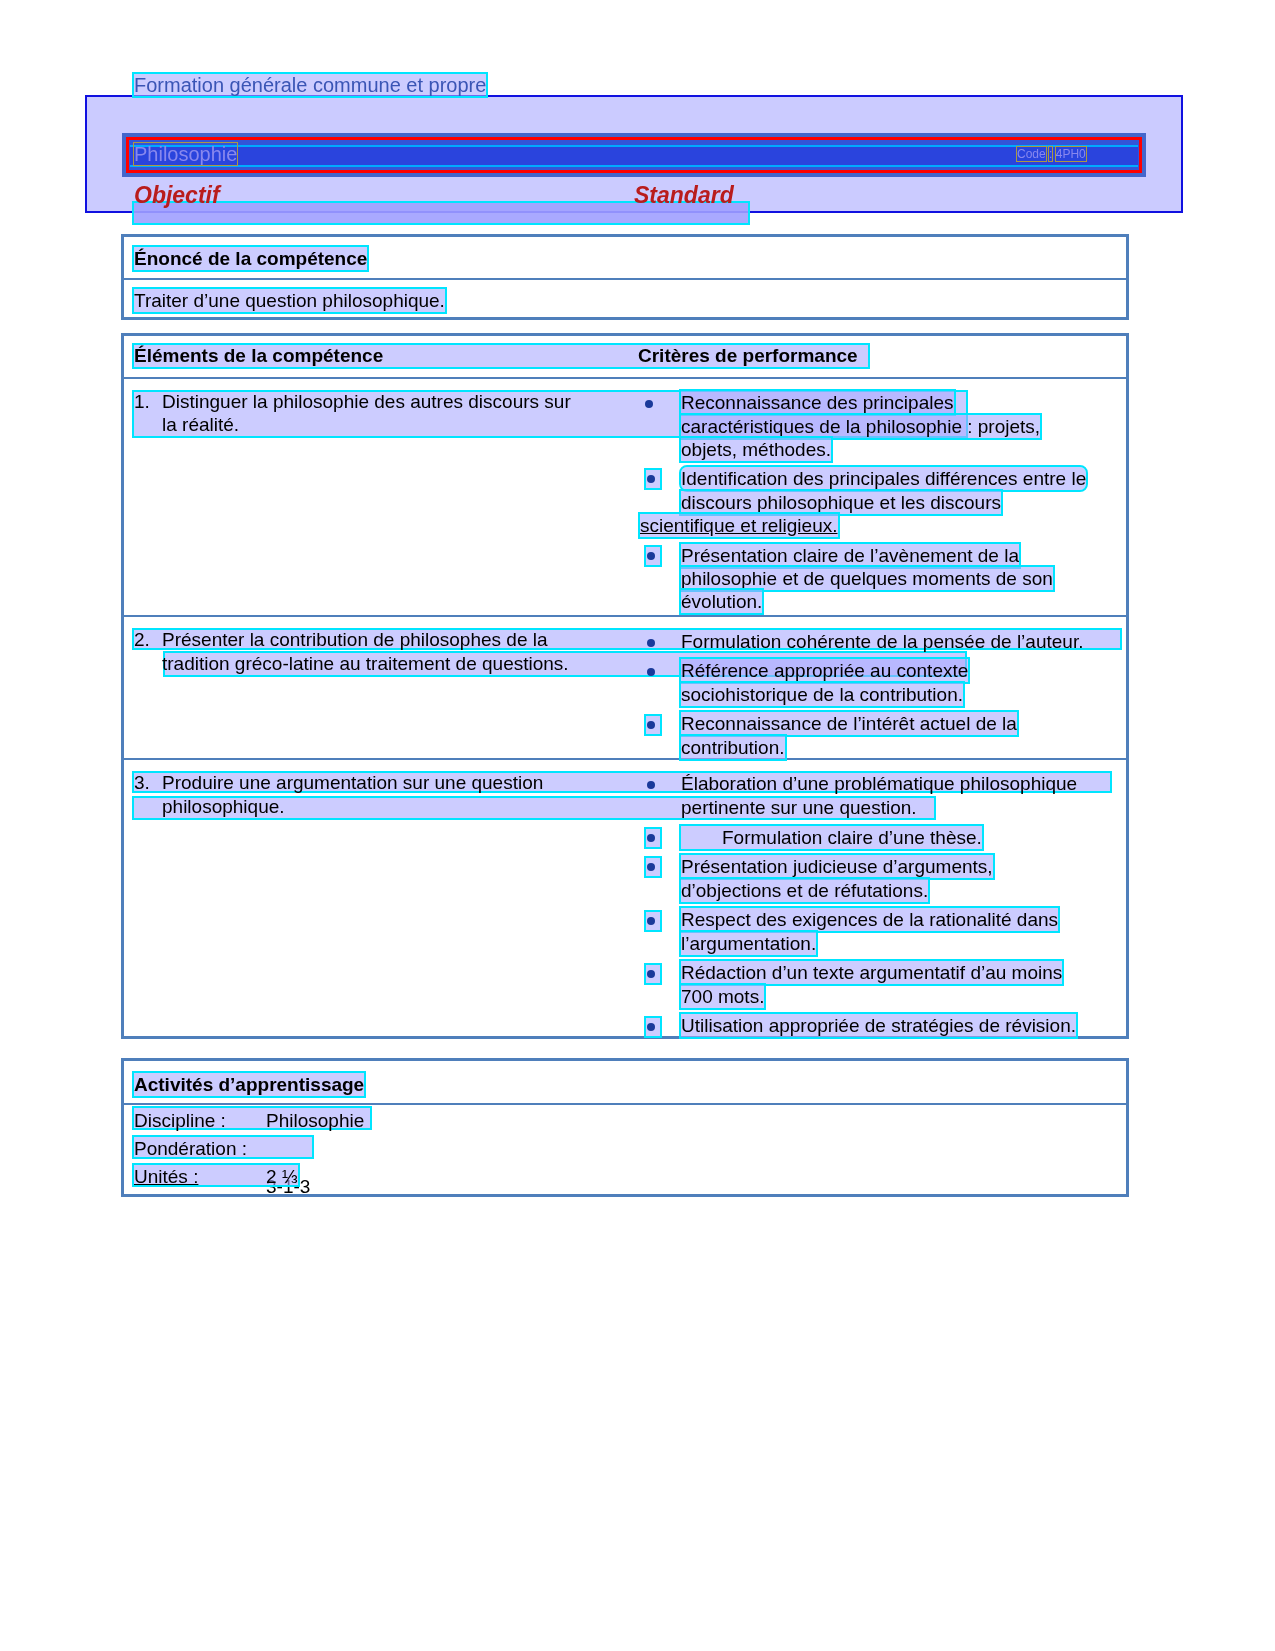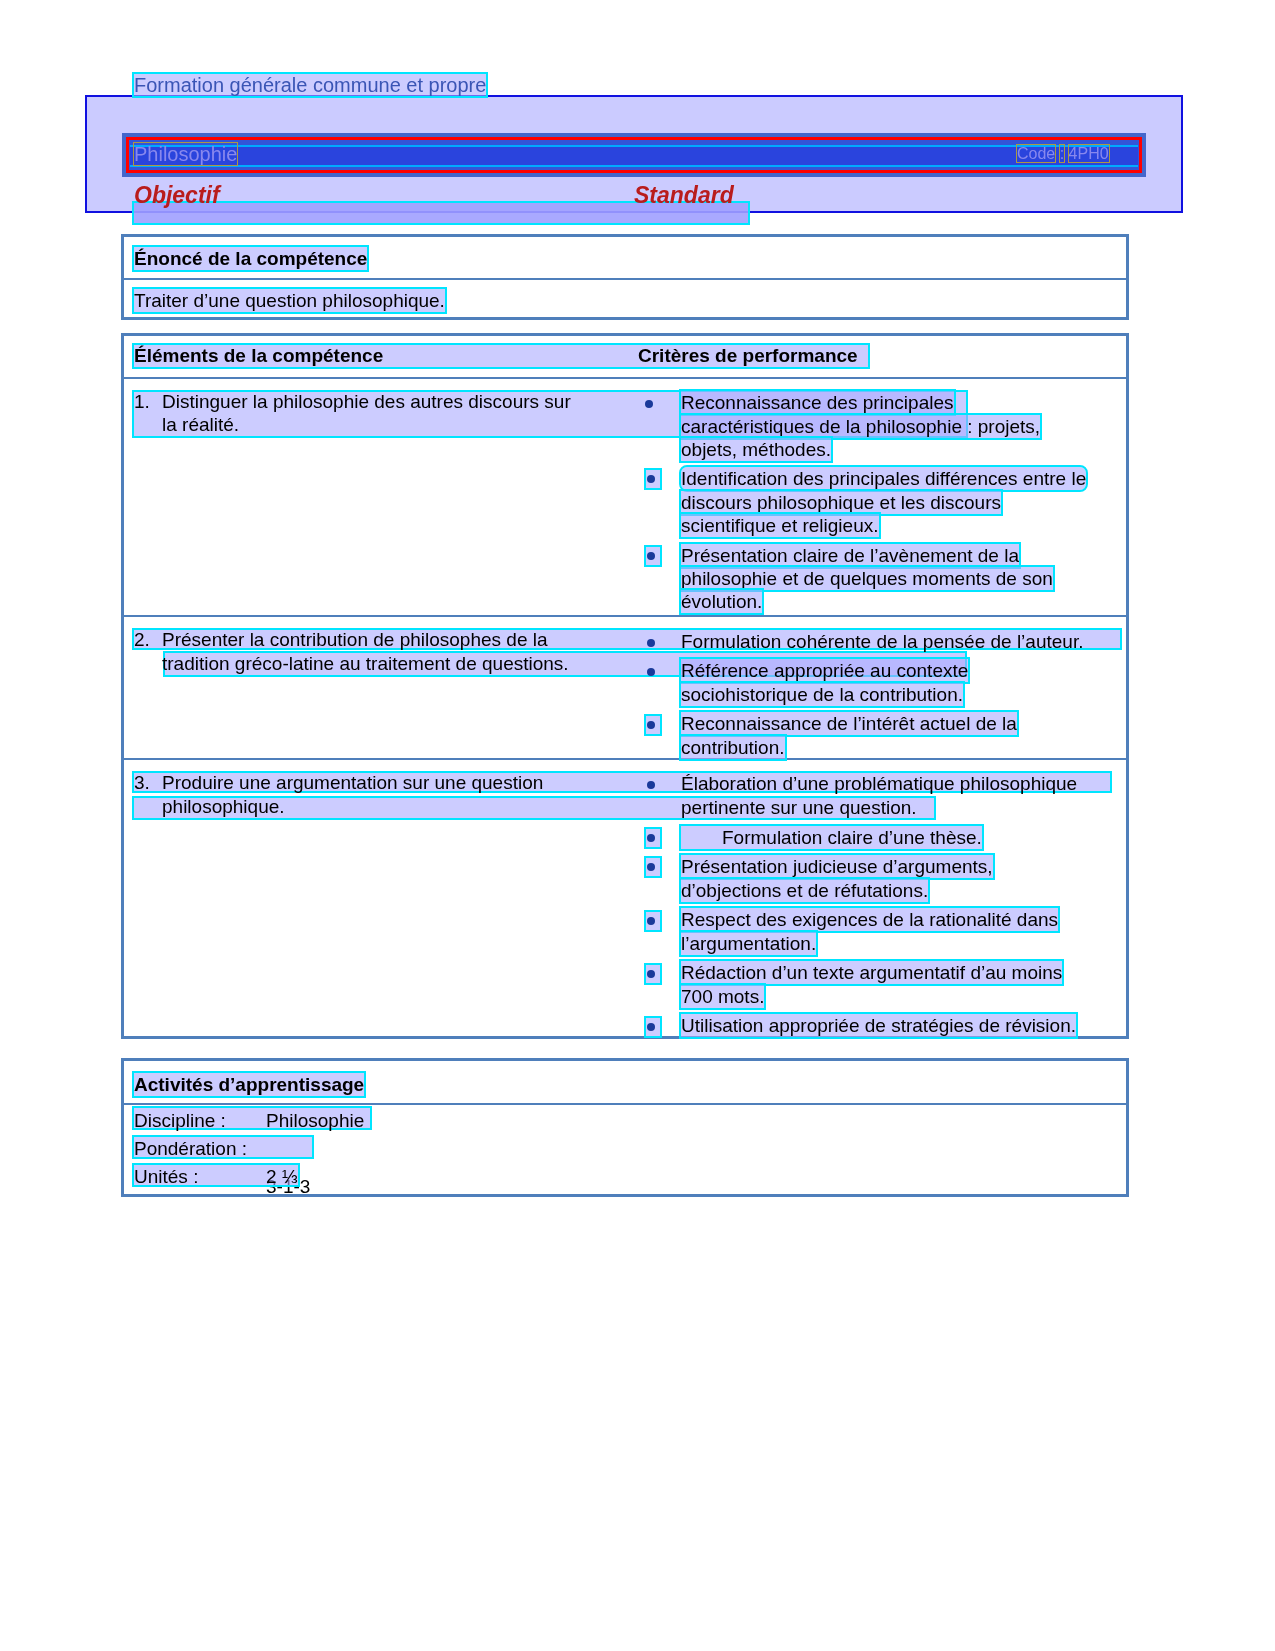--- a/index.html
+++ b/index.html
@@ -7,21 +7,21 @@
          font-family: "Liberation Sans", sans-serif; color: #000; }
   .abs { position: absolute; }
   .hl { background: rgba(170,170,255,0.6); outline: 2px solid #00e5ff; }
   .topline { left: 134px; top: 74px; font-size: 20px; color: #3a55b5; line-height: 22px; }
   .band { left: 85px; top: 95px; width: 1098px; height: 118px; background: rgba(200,200,255,0.95);
           border: 2px solid #1010e0; box-sizing: border-box; }
   .titlebar { left: 122px; top: 133px; width: 1024px; height: 44px; background: #4466cc; box-sizing: border-box; }
   .titlebar-inner { left: 126px; top: 137px; width: 1016px; height: 36px; border: 3px solid #ff0000; box-sizing: border-box; background: #3355d8; }
   .titlebar-strip { left: 130px; top: 145px; width: 1008px; height: 18px; background: #2a44dd; border-top: 2px solid #00aaff; border-bottom: 2px solid #00aaff; }
   .title-left { left: 134px; top: 143px; font-size: 20px; color: #8888ee; outline: 1px solid #aa9944; line-height: 22px; }
-  .title-right { left: 1017px; top: 143px; font-size: 16px; color: #8888ee; line-height: 22px; }
+  .title-right { left: 1017px; top: 143px; font-size: 12px; color: #8888ee; line-height: 22px; }
   .title-right span { outline: 1px solid #aa9944; }
   .obj { top: 183px; font-size: 23px; font-weight: bold; font-style: italic; color: #b91c1c; line-height: 24px; }
   .obj-strip { left: 134px; top: 203px; width: 614px; height: 20px; background: rgba(160,160,255,0.9); outline: 2px solid #00e5ff; }
   .box { border: 3px solid #4f7fbb; box-sizing: border-box; background: #fff; }
   .rule { height: 2px; background: #4f7fbb; }
   .t { font-size: 19px; line-height: 23px; white-space: nowrap; }
   .b { font-weight: bold; }
   .bullet { width: 8px; height: 8px; border-radius: 50%; background: #1a3a9a; }
 </style>
 </head>
@@ -62,21 +62,21 @@
 
 <div class="abs bullet" style="left:645px; top:400px;"></div>
 <div class="abs t hl" style="left:681px; top:391px;">Reconnaissance des principales</div>
 <div class="abs t hl" style="left:681px; top:415px;">caractéristiques de la philosophie : projets,</div>
 <div class="abs t hl" style="left:681px; top:438px;">objets, méthodes.</div>
 
 <div class="abs hl" style="left:646px; top:470px; width:14px; height:18px;"></div>
 <div class="abs bullet" style="left:647px; top:475px;"></div>
 <div class="abs t hl" style="left:681px; top:467px;border-radius:6px;">Identification des principales différences entre le</div>
 <div class="abs t hl" style="left:681px; top:491px;">discours philosophique et les discours</div>
-<div class="abs t hl" style="left:681px; top:514px;">scientifique et religieux.</div>
+<div class="abs t hl" style="left:640px; top:514px;text-decoration:underline;">scientifique et religieux.</div>
 
 <div class="abs hl" style="left:646px; top:547px; width:14px; height:18px;"></div>
 <div class="abs bullet" style="left:647px; top:552px;"></div>
 <div class="abs t hl" style="left:681px; top:544px;">Présentation claire de l’avènement de la</div>
 <div class="abs t hl" style="left:681px; top:567px;">philosophie et de quelques moments de son</div>
 <div class="abs t hl" style="left:681px; top:590px;">évolution.</div>
 
 <div class="abs hl" style="left:134px; top:630px; width:986px; height:18px;"></div>
 <div class="abs hl" style="left:165px; top:653px; width:800px; height:22px;"></div>
 <div class="abs t" style="left:134px; top:628px;">2.</div>
@@ -129,14 +129,14 @@
 <div class="abs box" style="left:121px; top:1058px; width:1008px; height:139px;"></div>
 <div class="abs rule" style="left:124px; top:1103px; width:1002px;"></div>
 <div class="abs t b hl" style="left:134px; top:1073px;">Activités d’apprentissage</div>
 <div class="abs hl" style="left:134px; top:1108px; width:236px; height:20px;"></div>
 <div class="abs t" style="left:134px; top:1109px;">Discipline :</div>
 <div class="abs t" style="left:266px; top:1109px;">Philosophie</div>
 <div class="abs hl" style="left:134px; top:1137px; width:178px; height:20px;"></div>
 <div class="abs t" style="left:134px; top:1137px;">Pondération :</div>
 <div class="abs t" style="left:266px; top:1175px;">3-1-3</div>
 <div class="abs hl" style="left:134px; top:1165px; width:164px; height:20px;"></div>
-<div class="abs t" style="left:134px; top:1165px;">Unités :</div>
+<div class="abs t" style="left:134px; top:1165px;text-decoration:underline;">Unités :</div>
 <div class="abs t" style="left:266px; top:1165px;">2 ⅓</div>
 
 </body></html>

